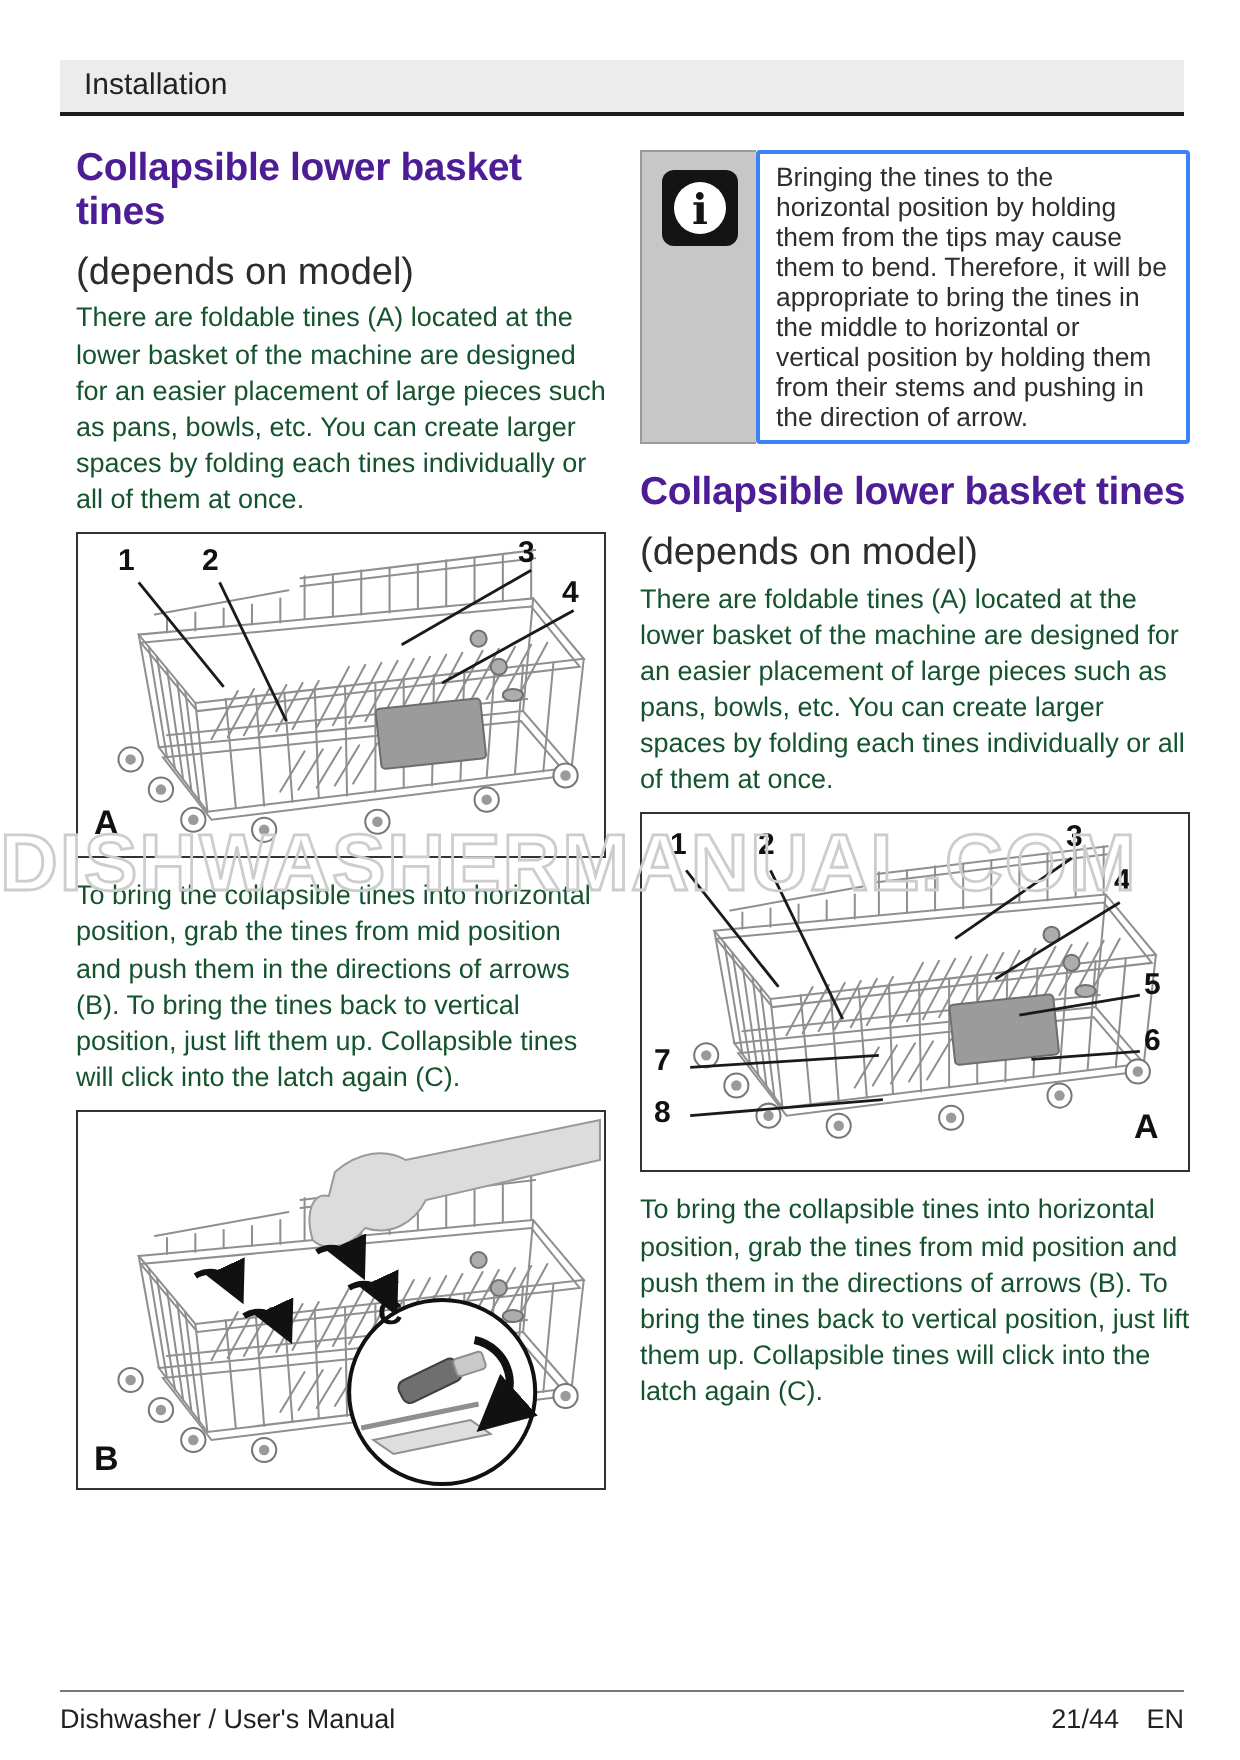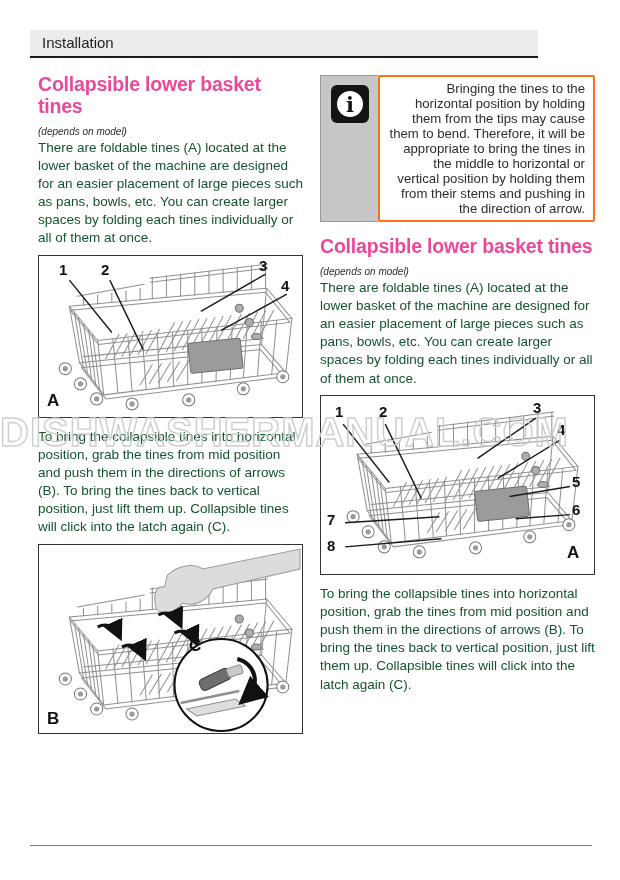--- a/index.html
+++ b/index.html
@@ -5,37 +5,37 @@
   html,body{margin:0;padding:0;}
   body{
     width:620px;height:880px;position:relative;background:#fff;
     font-family:"Liberation Sans","DejaVu Sans",sans-serif;
     color:#2d2d2d;-webkit-font-smoothing:antialiased;overflow:hidden;
   }
   .page{position:absolute;inset:0;background:#fff;}
 
   
   .header-bar{
-    position:absolute;left:30px;top:30px;width:508px;height:28px;
+    position:absolute;left:30px;top:30px;width:562px;height:28px;
     background:#ececec;border-bottom:2px solid #1c1c1c;box-sizing:border-box;
   }
   .header-title{
     font-size:15px;color:#222;line-height:26px;padding-left:12px;display:block;
   }
 
   
   .columns{position:absolute;left:38px;top:72px;width:557px;display:flex;gap:17px;}
   .col-left{width:265px;flex:0 0 265px;}
   .col-right{width:275px;flex:0 0 275px;}
 
   h2.section-heading{
-    font-size:19.5px;line-height:1.12;margin:2px 0 7px 0;color:#ec4899;
+    font-size:19.5px;line-height:1.12;margin:2px 0 7px 0;color:#4c1d95;
     font-weight:bold;letter-spacing:-0.2px;
   }
-  .model-note{font-size:10px;line-height:1.3;margin:0 0 1px 0;color:#2d2d2d;font-style:italic;}
+  .model-note{font-size:19px;line-height:1.3;margin:0 0 1px 0;color:#2d2d2d;}
   p.body-text{font-size:13.5px;line-height:1.345;margin:0 0 7px 0;color:#14532d;}
 
   
   figure.fig{
     position:relative;margin:2px 0 10px 0;background:#fff;
     border:1px solid #333;box-sizing:border-box;width:100%;
   }
   figure.fig svg{display:block;width:100%;height:100%;}
   .fig-a1{height:163px;}
   .fig-b{height:190px;margin-bottom:0;}
@@ -50,24 +50,23 @@
   
   .info-box{
     display:flex;height:147px;margin:3px 0 14px 0;box-sizing:border-box;
   }
   .info-icon-cell{
     flex:0 0 58px;background:#c7c7c7;border:1px solid #9a9a9a;border-right:none;
     display:flex;justify-content:center;align-items:flex-start;padding-top:9px;
     box-sizing:border-box;
   }
   .info-text-cell{
-    flex:1;background:#fff;border:2px solid #f97316;border-radius:2px;
+    flex:1;background:#fff;border:2px solid #3b82f6;border-radius:2px;
     padding:4px 8px;font-size:13.2px;line-height:1.14;color:#2d2d2d;
     box-sizing:border-box;
-    text-align:right;
   }
 
   
   .watermark{
     position:absolute;left:0;top:410px;width:100%;text-align:left;
     font-size:40px;font-weight:bold;letter-spacing:1px;
     color:transparent;-webkit-text-stroke:1.4px #cdcdcd;
     z-index:6;pointer-events:none;white-space:nowrap;
   }
 
@@ -300,14 +299,21 @@
         <span class="figlabel" style="left:246px;top:148px">A</span>
       </figure>
 
       <p class="body-text">To bring the collapsible tines into horizontal position, grab the tines from mid position and push them in the directions of arrows (B). To bring the tines back to vertical position, just lift them up. Collapsible tines will click into the latch again (C).</p>
     </div>
   </div>
 
   <div class="watermark">DISHWASHERMANUAL.COM</div>
 
   <div class="footer-rule"></div>
+  <div class="footer">
+    <span class="footer-left">Dishwasher / User's Manual</span>
+    <span class="footer-right">
+      <span>21/44</span>
+      <span>EN</span>
+    </span>
+  </div>
 
 </div>
 
 </body></html>

